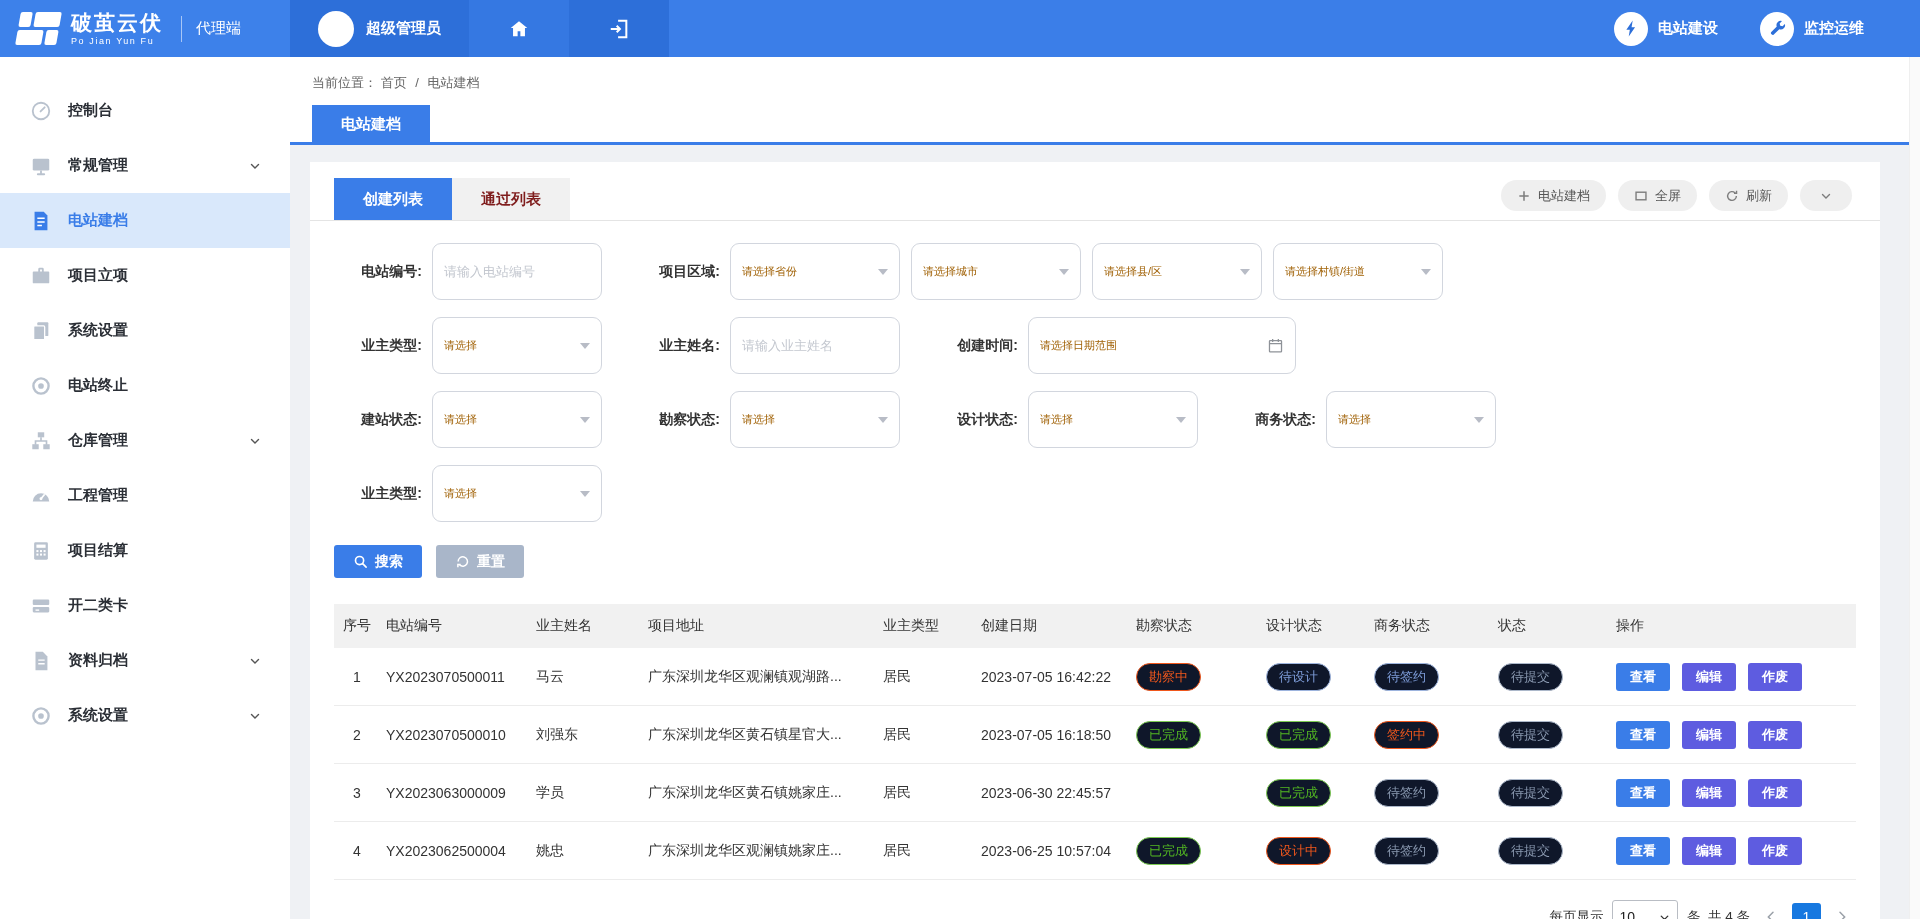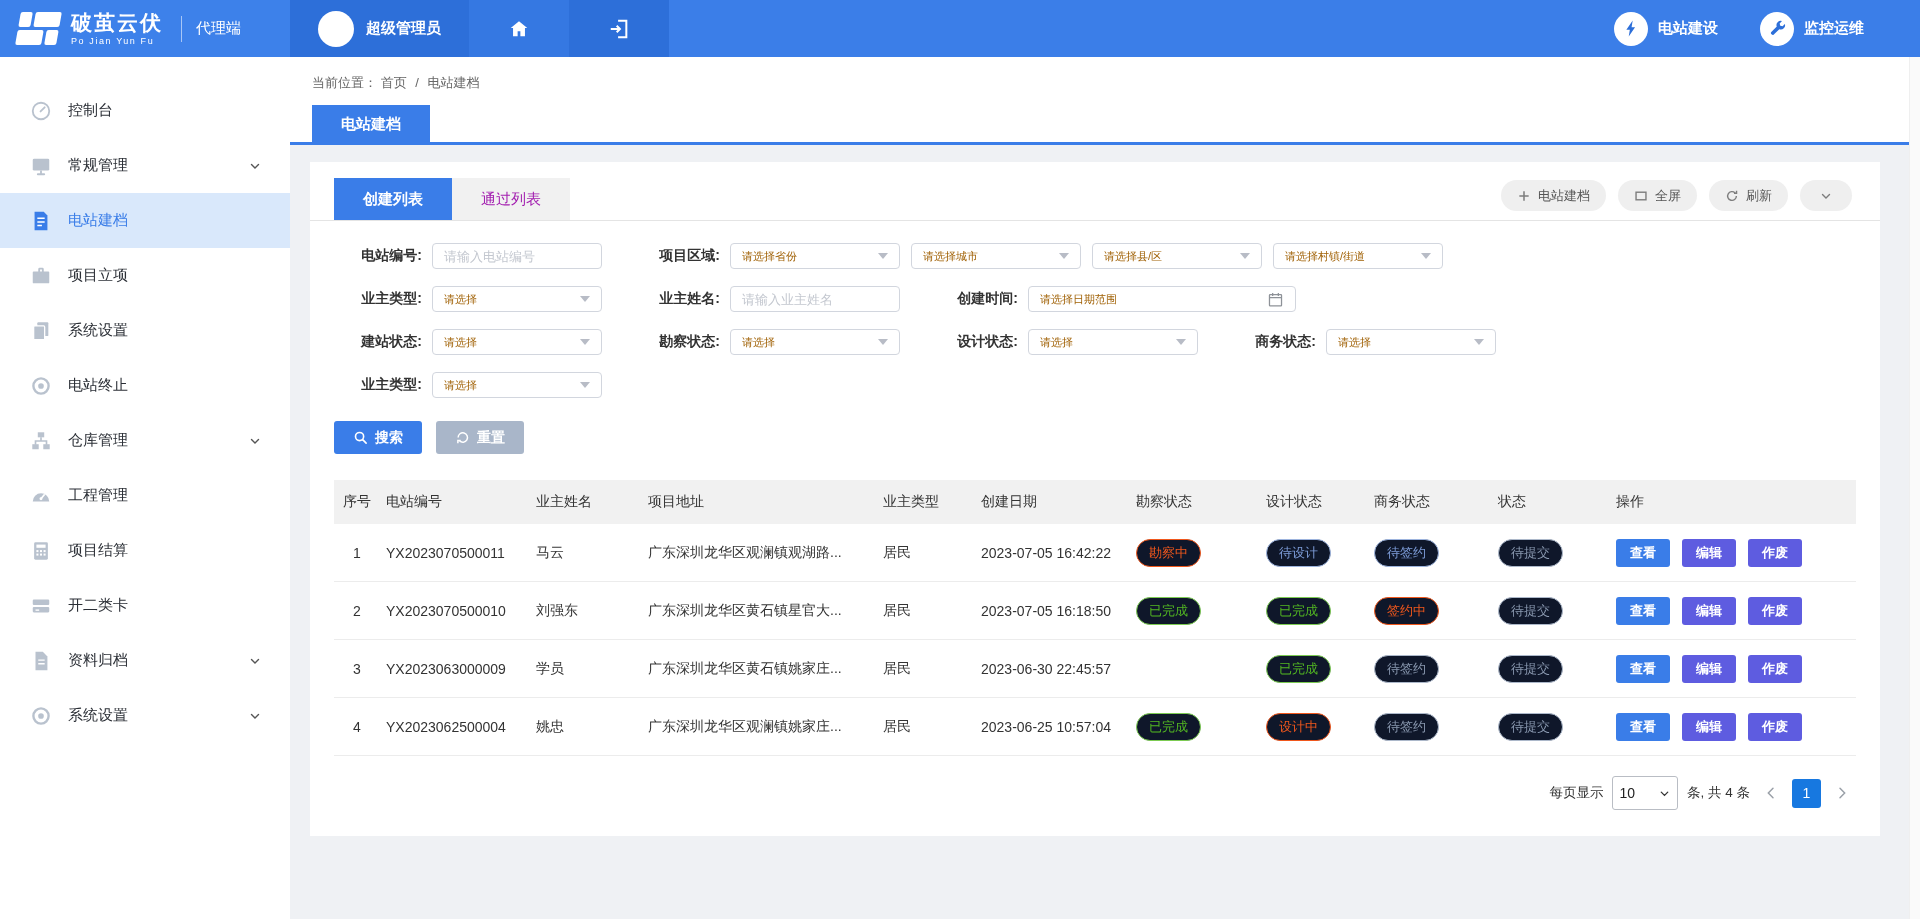--- a/index.html
+++ b/index.html
@@ -33,52 +33,52 @@
   .tr-circle{width:34px;height:34px;border-radius:50%;background:#fff;display:flex;align-items:center;justify-content:center;}
   .tr-circle svg{width:19px;height:19px;color:#2D6FD9;}
   .tr-label{font-size:15px;font-weight:600;}
 
   
   .body{flex:1;display:flex;min-height:0;}
   .sidebar{width:290px;flex:0 0 290px;background:#fff;padding-top:26px;box-sizing:border-box;}
   .side-item{height:55px;display:flex;align-items:center;padding:0 28px 0 30px;cursor:pointer;}
   .si-icon{width:22px;height:22px;margin-right:16px;color:#B9C2CE;display:flex;}
   .si-icon svg{width:22px;height:22px;}
-  .si-label{font-size:15px;color:#2B2F36;font-weight:400;flex:1;}
+  .si-label{font-size:15px;color:#2B2F36;font-weight:700;flex:1;}
   .si-chev{display:flex;color:#555;}
   .si-chev svg{width:14px;height:14px;}
   .side-item.active{background:#D9E8FB;}
   .side-item.active .si-label,.side-item.active .si-icon{color:var(--accent,#3A7DE8);}
 
   .main{flex:1;display:flex;flex-direction:column;min-width:0;background:#EFF1F4;}
   .white-head{background:#fff;}
   .crumb{padding:17px 0 0 22px;font-size:13px;color:#666;}
   .crumb .sep{margin:0 5px;}
   .ptab-row{margin-top:13px;border-bottom:3px solid var(--accent,#3A7DE8);padding-left:22px;font-size:0;}
   .ptab{display:inline-block;min-width:118px;height:37px;line-height:37px;text-align:center;background:var(--accent,#3A7DE8);color:#fff;font-size:15px;font-weight:600;cursor:pointer;}
 
   
   .card{margin:17px 40px 28px 20px;background:#fff;}
   .card-head{display:flex;align-items:flex-end;border-bottom:1px solid #E4E4E4;padding:16px 28px 0 24px;}
   .ctab{min-width:118px;height:42px;line-height:42px;text-align:center;font-size:15px;cursor:pointer;}
   .ctab.active{background:var(--accent,#3A7DE8);color:#fff;font-weight:600;}
-  .ctab:not(.active){background:#F1F1F1;color:#a21caf;}
+  .ctab:not(.active){background:#F1F1F1;color:#7f1d1d;font-weight:bold;}
   .toolbar{margin-left:auto;display:flex;gap:12px;align-items:center;padding-bottom:9px;}
   .pill-btn{height:31px;padding:0 16px;border-radius:16px;background:#EFEFEF;border:none;display:flex;align-items:center;gap:7px;font-size:13px;color:#555;cursor:pointer;font-family:inherit;}
   .pill-btn .pbi{display:flex;} .pill-btn svg{width:14px;height:14px;color:#7D7D7D;}
   .pill-btn.icon-only{padding:0 19px;}
 
   
   .filters{padding:22px 24px 0 24px;}
   .frow{display:flex;align-items:center;margin-bottom:17px;}
   .fg{display:flex;align-items:center;}
   .fg + .fg{margin-left:30px;}
   .flabel{width:88px;text-align:right;margin-right:10px;font-size:14px;color:#333;font-weight:700;white-space:nowrap;}
   .fctrls{display:flex;gap:11px;}
-  .fctl{height:26px;box-sizing:border-box;border:1px solid #D2D6DE;background:#fff;border-radius:4px;}
+  .fctl{height:57px;box-sizing:border-box;border:1px solid #D2D6DE;background:#fff;border-radius:9px;}
   .f-input{width:170px;padding:0 11px;font-size:13px;color:#333;outline:none;font-family:inherit;}
   .f-input::placeholder{color:#C3C7CF;}
   .f-select{width:170px;display:flex;align-items:center;justify-content:space-between;padding:0 11px;cursor:pointer;}
   .ph{font-size:11px;color:#a16207;white-space:nowrap;}
   .caret{width:0;height:0;border-left:5px solid transparent;border-right:5px solid transparent;border-top:6px solid #B8BCC6;flex:0 0 auto;margin-left:6px;}
   .f-date{width:268px;display:flex;align-items:center;justify-content:space-between;padding:0 11px;cursor:pointer;}
   .f-date .cal{display:flex;} .f-date svg{width:17px;height:17px;color:#8E9298;}
 
   .fbtns{display:flex;gap:14px;padding:6px 0 4px 24px;}
   .btn{height:33px;border:none;border-radius:3px;color:#fff;font-size:14px;display:flex;align-items:center;gap:7px;padding:0 19px;cursor:pointer;font-family:inherit;font-weight:600;}

